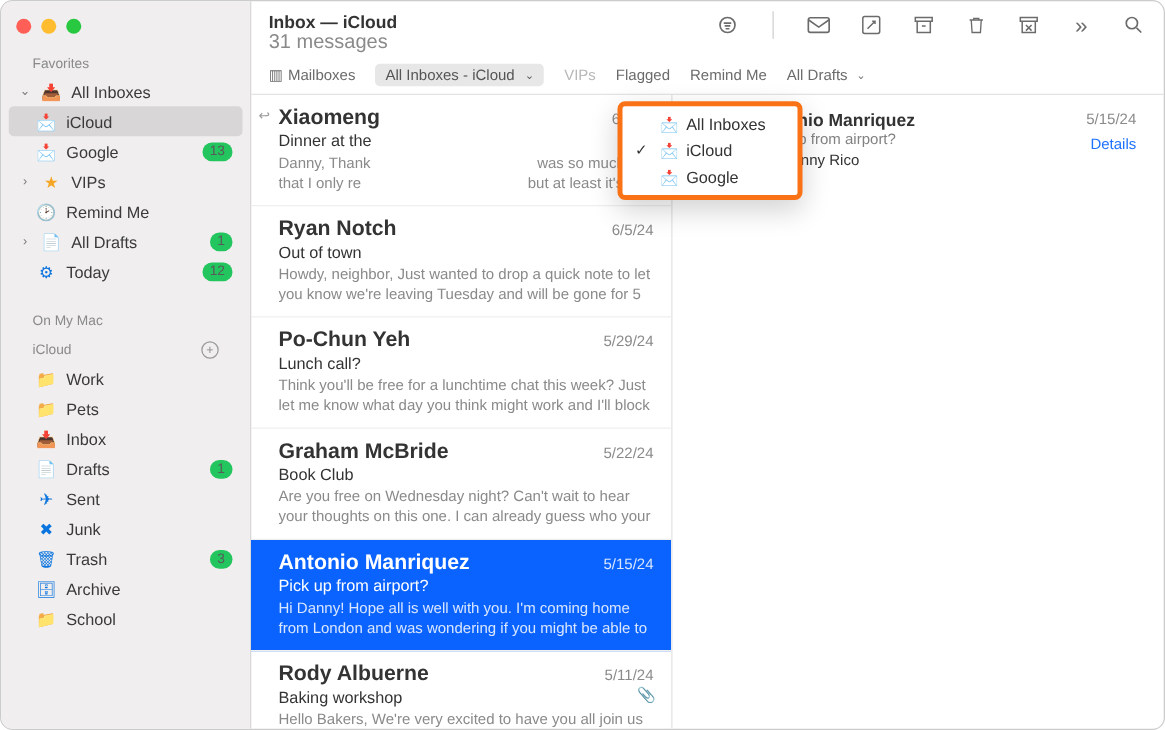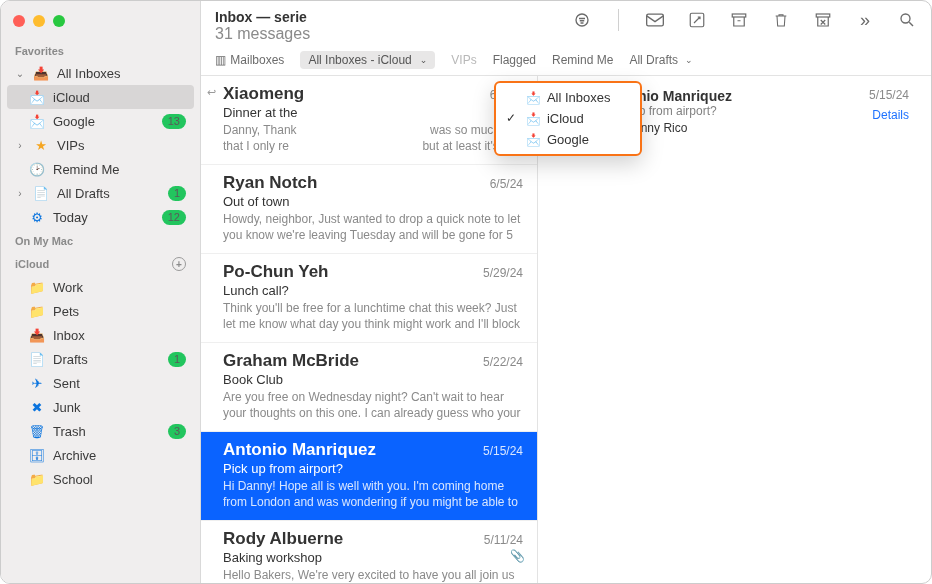--- a/index.html
+++ b/index.html
@@ -2,21 +2,21 @@
 <html><head>
 <meta charset="utf-8">
 <style>
   * { box-sizing: border-box; margin: 0; padding: 0; }
   body { font-family: -apple-system, "Helvetica Neue", Arial, sans-serif; font-size: 13px; color: #333; background:#fff; width:932px; height:584px; overflow:hidden; border:1px solid #ccc; border-radius:10px; }
   .window { display:flex; height:100%; }
   .sidebar { width:200px; background:#f0eeee; border-right:1px solid #d9d9d9; padding:6px 0 0 0; overflow:hidden; }
   .traffic { display:flex; gap:8px; padding:8px 12px 14px 12px; }
   .dot { width:12px; height:12px; border-radius:50%; }
   .red{background:#ff5f57;} .yellow{background:#febc2e;} .green{background:#28c840;}
-  .section-label{ font-size:11px; color:#8a8a8a; padding:4px 14px; font-weight:700; display:flex; justify-content:space-between; align-items:center;}
+  .section-label{ font-size:11px; color:#8a8a8a; padding:4px 25px; font-weight:400; display:flex; justify-content:space-between; align-items:center;}
   .sb-item{ display:flex; align-items:center; gap:8px; padding:4px 14px 4px 28px; color:#3a3a3a; cursor:default; font-size:13px; }
   .sb-item.top{padding-left:14px;}
   .sb-item .arrow{ width:10px; text-align:center; font-size:10px; color:#7a7a7a;}
   .sb-item .ico{ width:16px; height:16px; display:flex; align-items:center; justify-content:center; color:#0b74de; font-size:13px;}
   .sb-item .label{ flex:1; }
   .sb-item .badge{ font-size:11px; background:#22c55e; color:#5a5a5a; border-radius:8px; padding:0 6px; line-height:15px;}
   .sb-item.active{ background:#d8d6d6; border-radius:4px; margin:0 6px; padding-left:22px;}
   .sb-item.vip .ico{color:#f5a623;}
   .main { flex:1; display:flex; flex-direction:column; }
   .toolbar { display:flex; align-items:flex-start; padding:8px 14px 4px 14px; gap:8px; }
@@ -45,21 +45,21 @@
   .reader{ flex:1; padding:12px 22px; overflow-y:auto;}
   .avatar{ width:36px; height:36px; border-radius:50%; background:#9a9a9a; display:flex; align-items:center; justify-content:center; color:#fff; font-size:18px;}
   .hdr{ display:flex; gap:10px; }
   .hdr .meta{ flex:1;}
   .hdr .from{ font-weight:700; font-size:14px;}
   .hdr .subj{ font-size:12px; color:#828282;}
   .hdr .to{ font-size:12px; color:#828282; margin-top:3px;}
   .right-meta{text-align:right; font-size:12px; color:#8a8a8a;}
   .right-meta .details{ color:#1e72ff; margin-top:6px; cursor:pointer;}
   .body{ margin-top:18px; font-size:13px; line-height:1.45; color:#333; white-space:pre-line;}
-  .dropdown{ position:absolute; left:494px; top:81px; width:148px; background:#fff; border:2px solid #f97316; border-radius:6px; box-shadow:0 8px 22px rgba(0,0,0,.18); padding:4px 0; z-index:20;}
+  .dropdown{ position:absolute; left:494px; top:81px; width:148px; background:#fff; border:4px solid #f97316; border-radius:6px; box-shadow:0 8px 22px rgba(0,0,0,.18); padding:4px 0; z-index:20;}
   .dd-item{ padding:3px 14px 3px 30px; font-size:13px; position:relative;}
   .dd-item .tick{ position:absolute; left:10px; top:3px; font-size:12px;}
   .dd-item .ic{ margin-right:6px; color:#6b6b6b; font-size:12px;}
   .plus-circle{ width:14px; height:14px; border:1px solid #9a9a9a; border-radius:50%; display:inline-flex; align-items:center; justify-content:center; font-size:10px; color:#8a8a8a;}
   svg{display:block;}
 </style>
 </head>
 <body>
 
 <div class="window">
@@ -101,21 +101,21 @@
       <span class="label">All Drafts</span>
       <span class="badge">1</span>
     </div>
 
     <div class="sb-item top" style="padding-left:28px;">
       <span class="ico">⚙︎</span>
       <span class="label">Today</span>
       <span class="badge">12</span>
     </div>
 
-    <div class="section-label" style="margin-top:2px;">On My Mac</div>
+    <div class="section-label" style="margin-top:18px;">On My Mac</div>
 
     <div class="section-label" style="margin-top:2px;">
       <span>iCloud</span>
       <span class="plus-circle">+</span>
     </div>
     <div class="sb-item top" style="padding-left:28px;">
         <span class="ico">📁</span>
         <span class="label">Work</span>
       </div>
     <div class="sb-item top" style="padding-left:28px;">
@@ -150,21 +150,21 @@
       </div>
     <div class="sb-item top" style="padding-left:28px;">
         <span class="ico">📁</span>
         <span class="label">School</span>
       </div>
   </div>
 
   <div class="main">
     <div class="toolbar">
       <div class="title-block">
-        <div class="t1">Inbox — serie</div>
+        <div class="t1">Inbox — iCloud</div>
         <div class="t2">31 messages</div>
       </div>
       <div class="tb-icons">
         <span class="ico">
             <svg width="18" height="18" viewBox="0 0 24 24" fill="none" stroke="currentColor" stroke-width="1.8">
               <circle cx="12" cy="12" r="8"></circle>
               <path d="M8 10h8M9 13h6M10 16h4"></path>
             </svg>
           </span>
         <span class="divider-v"></span>

